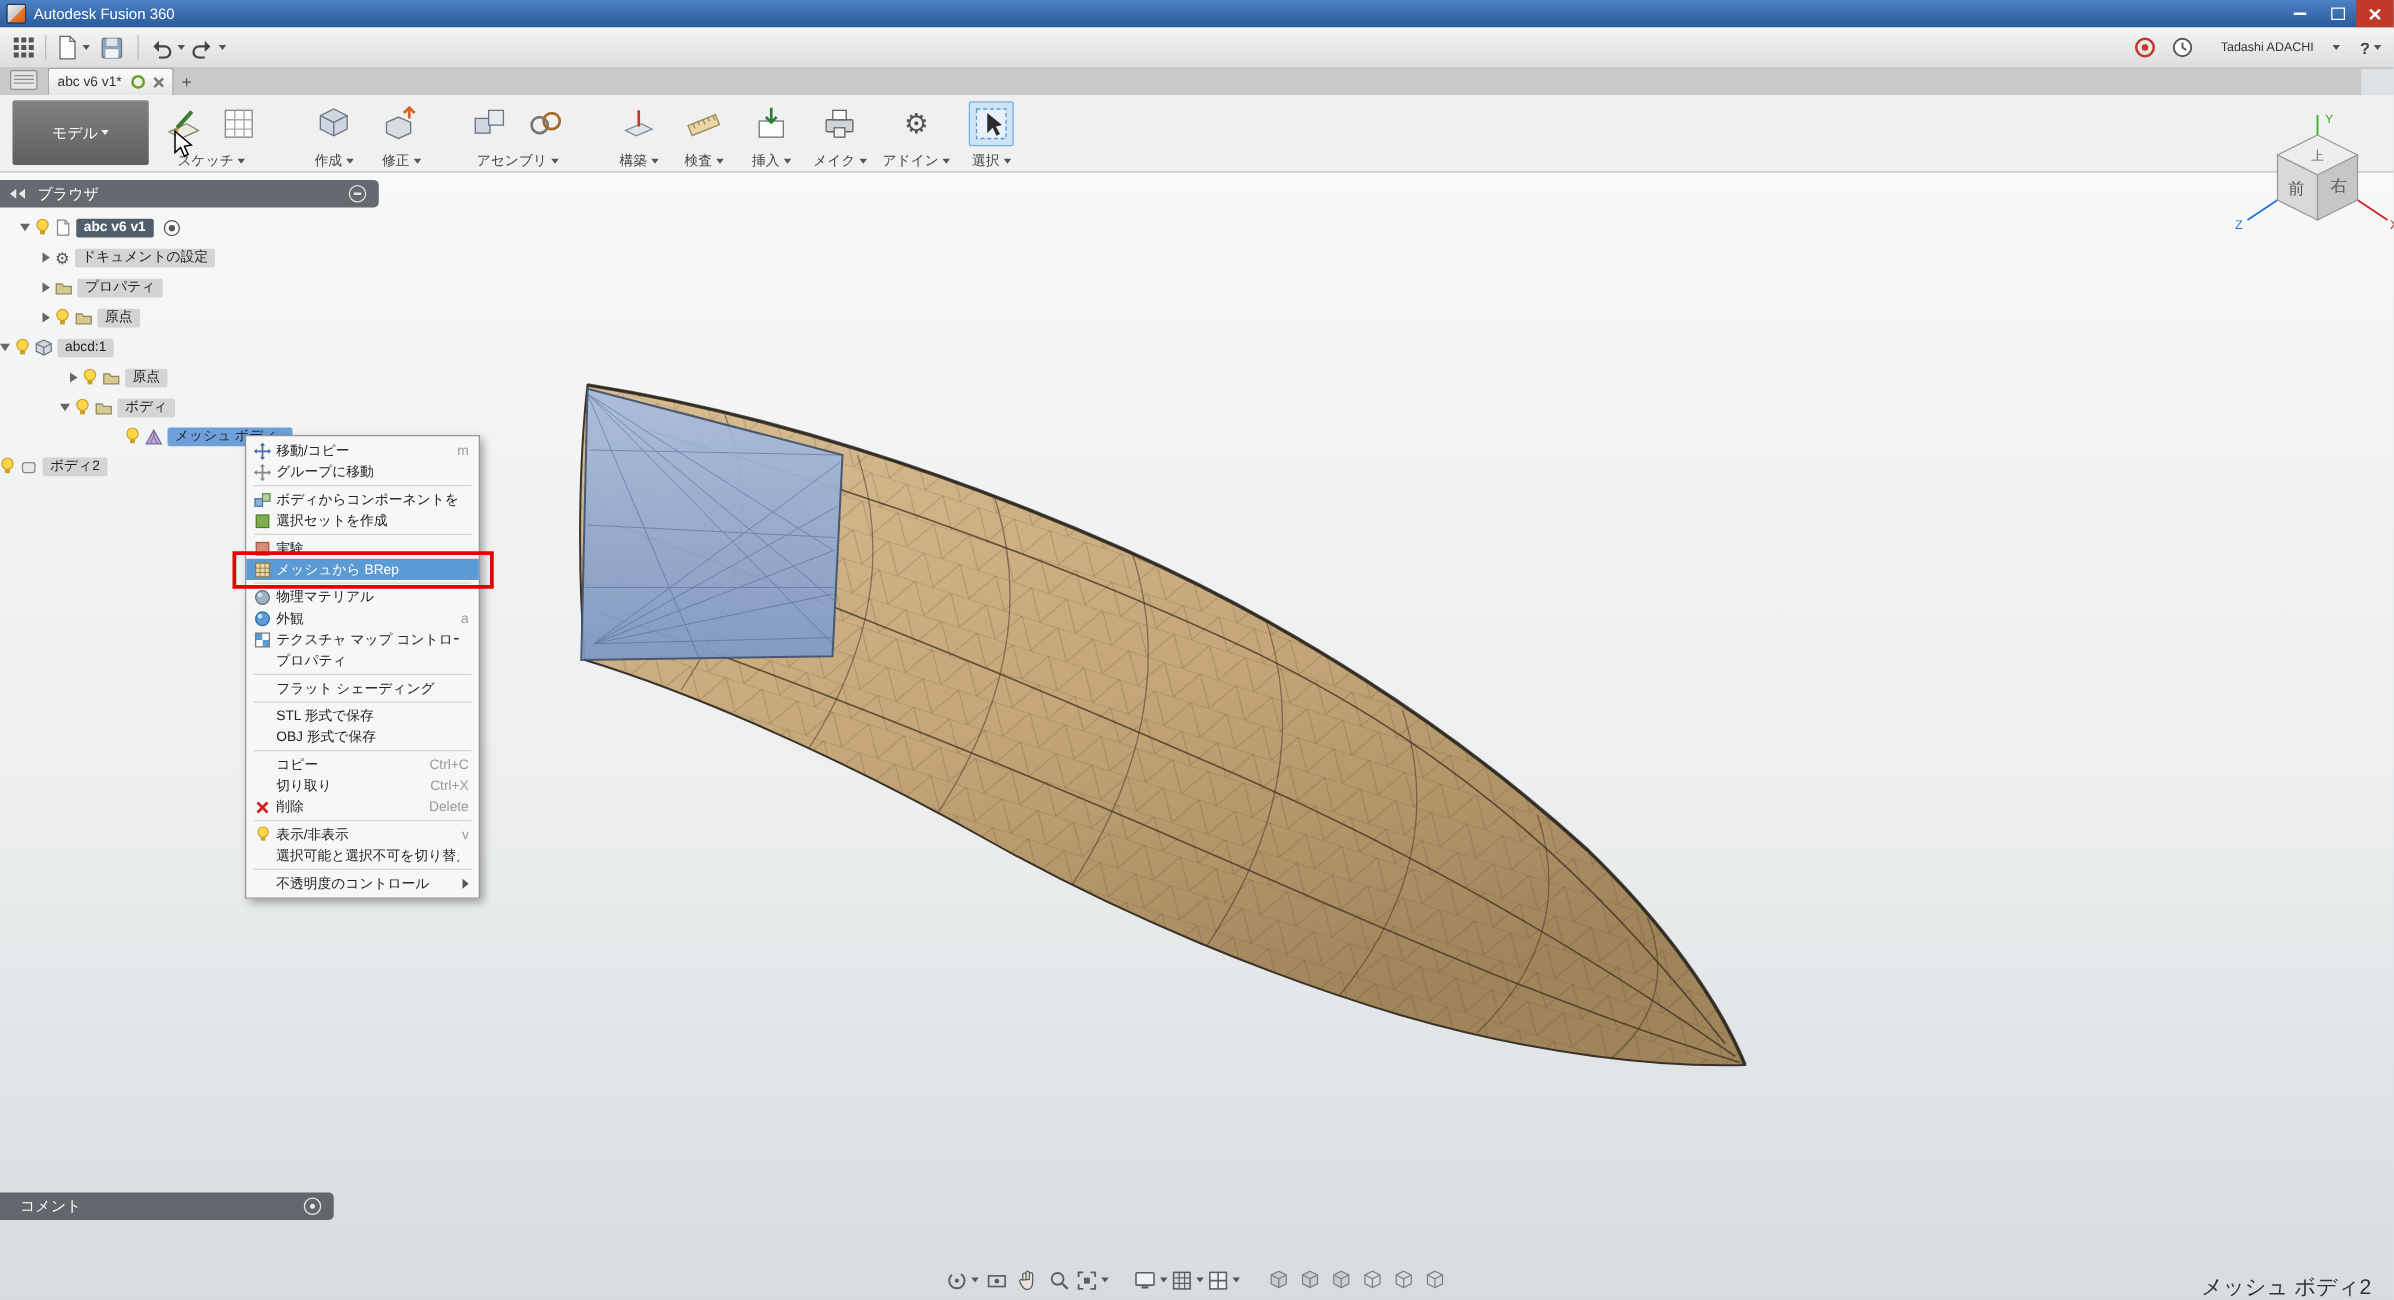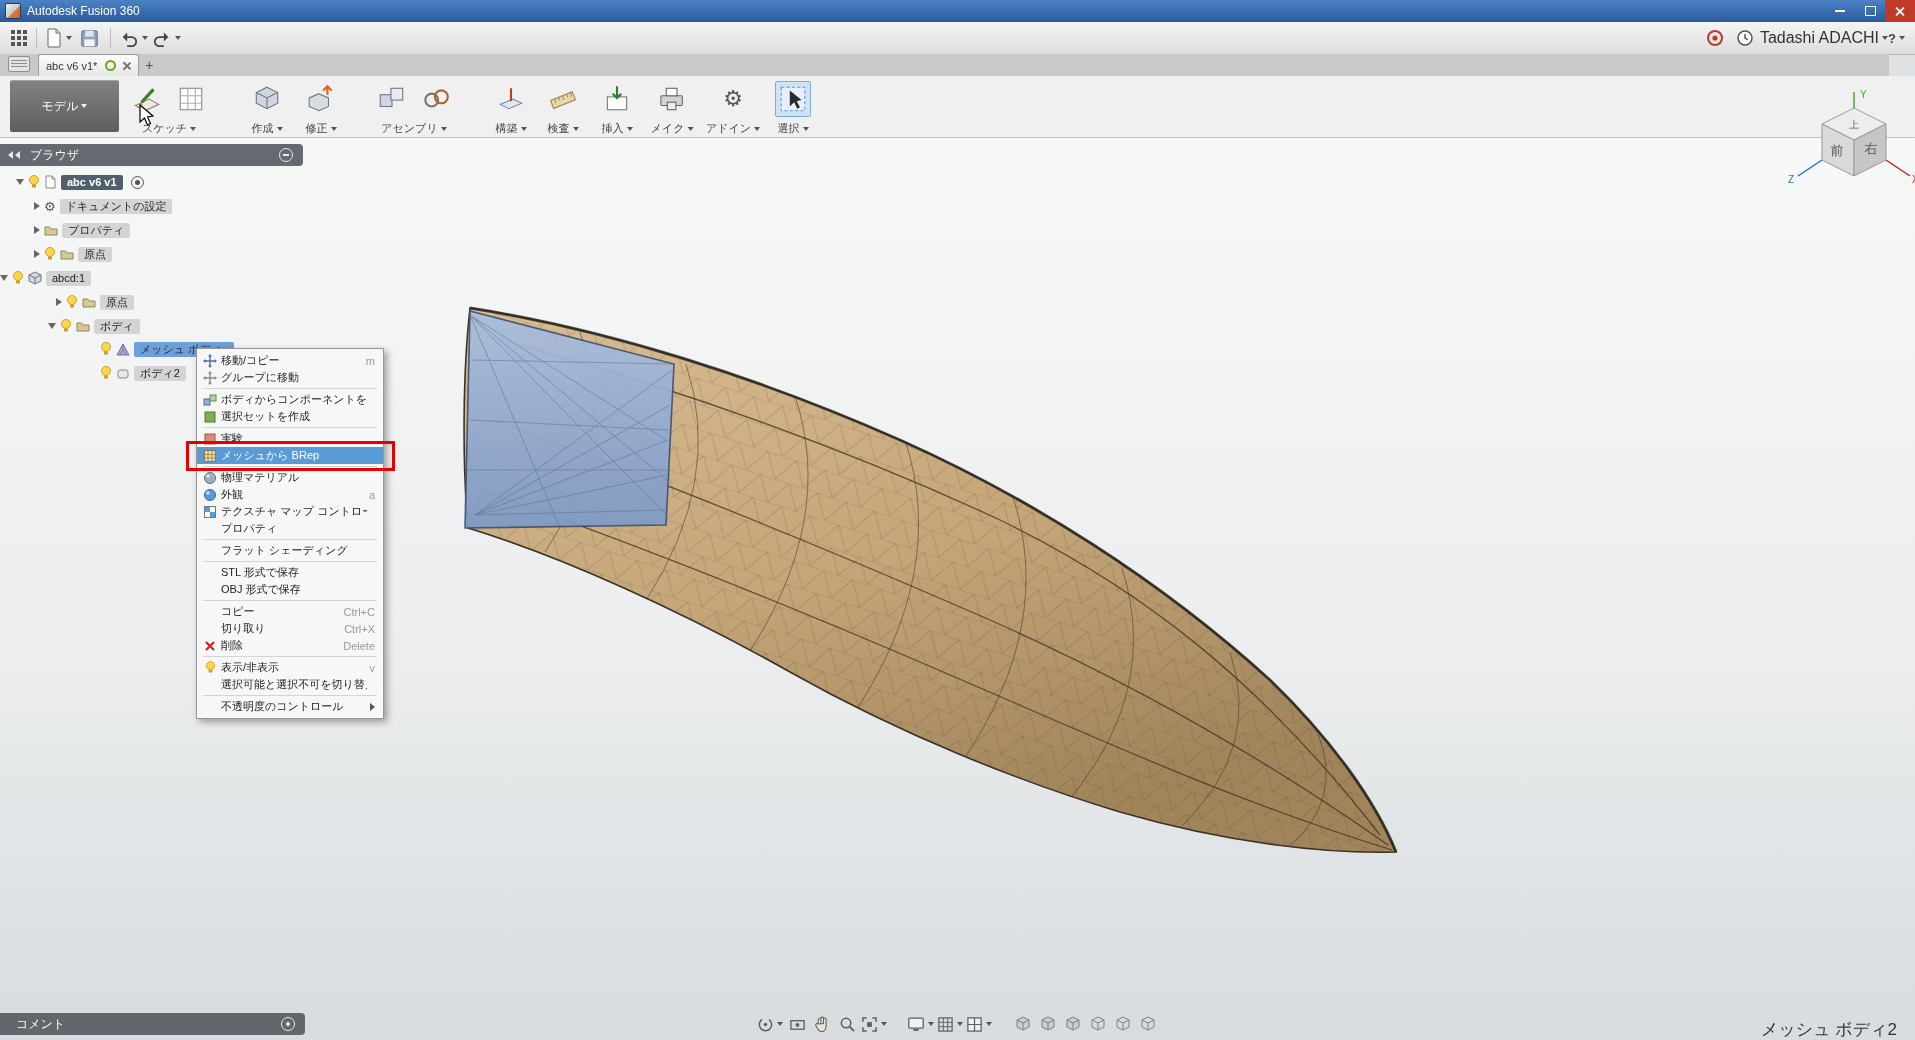--- a/index.html
+++ b/index.html
@@ -33,21 +33,21 @@
   .qat{left:0;top:22px;width:1915px;height:32px;
     background:linear-gradient(#f5f5f5,#dddddd);border-bottom:1px solid #b5b5b5;
     display:flex;align-items:center;}
   .qbtn{height:26px;min-width:26px;margin:0 2px;display:flex;align-items:center;justify-content:center;border-radius:2px;}
   .qsep{width:1px;height:20px;background:#bdbdbd;margin:0 6px;}
   .grid9{display:grid;grid-template-columns:repeat(3,4px);grid-template-rows:repeat(3,4px);gap:2px;margin-left:8px;}
   .grid9 span{background:#555;width:4px;height:4px;}
   .caret{display:inline-block;width:0;height:0;border-left:3px solid transparent;border-right:3px solid transparent;border-top:4px solid #555;margin-left:3px;vertical-align:middle;}
   .caret.light{border-top-color:#eee;}
   .qat-right{margin-left:auto;display:flex;align-items:center;margin-right:10px;}
-  .user-btn{font-size:16px;color:#333;margin:0 0;display:flex;align-items:center;}
+  .user-btn{font-size:10px;color:#333;margin:0 16px;display:flex;align-items:center;gap:12px;}
   .help-btn{font-size:13px;font-weight:bold;color:#444;display:flex;align-items:center;}
 
   
   .tabbar{left:0;top:54px;width:1889px;height:22px;background:#c9c9c9;border-bottom:1px solid #9c9c9c;display:flex;align-items:center;}
   .dp-toggle{width:22px;height:16px;margin:0 8px 3px 8px;border:1px solid #8f8f8f;border-radius:2px;background:#e4e4e4;display:flex;flex-direction:column;justify-content:space-evenly;padding:1px 2px;box-sizing:border-box;}
   .dp-toggle i{display:block;height:1px;background:#8f8f8f;}
   .tab{height:21px;display:flex;align-items:center;background:linear-gradient(#fdfdfd,#e6e6e6);
     border:1px solid #9c9c9c;border-bottom:none;border-radius:3px 3px 0 0;padding:0 7px;font-size:11px;color:#333;}
   .sync-dot{width:7px;height:7px;border:2px solid #6aa51f;border-radius:50%;margin:0 6px 0 8px;}
   .tab-close{position:relative;width:9px;height:9px;}
@@ -98,21 +98,21 @@
   .ci .mico{width:16px;min-width:16px;height:14px;display:flex;align-items:center;justify-content:center;margin-right:3px;}
   .ci .lbl{flex:1;overflow:hidden;}
   .ci .sc{color:#999;margin-left:8px;}
   .ci.hl{background:#5b9bd5;color:#fff;}
   .ci.hl .sc{color:#e8f0f8;}
   .csep{height:1px;background:#d4d4d4;margin:2px 6px;}
   .subarrow{width:0;height:0;border-top:4px solid transparent;border-bottom:4px solid transparent;border-left:5px solid #555;margin-left:8px;}
   .annotation{left:186px;top:441px;width:203px;height:24px;border:3px solid #e60000;pointer-events:none;}
 
   
-  .comment-bar{left:0;top:1013px;width:305px;height:22px;background:rgba(84,90,97,.9);
+  .comment-bar{left:0;top:954px;width:267px;height:22px;background:rgba(84,90,97,.9);
     border-radius:0 4px 4px 0;display:flex;align-items:center;color:#fff;font-size:12px;padding-left:0;}
   .comment-bar .txt{margin-left:16px;}
   .circle-dot{margin-left:auto;margin-right:10px;width:12px;height:12px;border:1.5px solid #e8e8e8;border-radius:50%;display:flex;align-items:center;justify-content:center;}
   .circle-dot i{width:4px;height:4px;border-radius:50%;background:#e8e8e8;display:block;}
   .navbar{left:757px;top:1011px;height:26px;display:flex;align-items:center;gap:3px;}
   .nbtn{height:24px;min-width:22px;display:flex;align-items:center;justify-content:center;border-radius:2px;}
   .ngap{width:14px;}
   .sel-status{right:18px;top:1018px;font-size:17px;color:#333;}
 
   
@@ -524,21 +524,21 @@
       <circle cx="6" cy="5" r="4.5" fill="#ffd54a" stroke="#c9a227"></circle>
       <rect x="4" y="9.5" width="4" height="3" fill="#c9a227"></rect>
     </svg>
   <svg width="14" height="13" viewBox="0 0 14 13">
       <path d="M7 1 L13 12 H1 Z" fill="#b8a8d0" stroke="#7a68a0"></path>
       <path d="M4 12 L7 6 L10 12 M7 1 L7 6" fill="none" stroke="#7a68a0" stroke-width="0.8"></path>
     </svg>
   <span class="chip sel">メッシュ ボディ..</span>
 </div>
 
-<div class="abs trow" style="left:0;top:362px;padding-left:100px">
+<div class="abs trow" style="left:0;top:362px;">
   <svg width="12" height="14" viewBox="0 0 12 14">
       <circle cx="6" cy="5" r="4.5" fill="#ffd54a" stroke="#c9a227"></circle>
       <rect x="4" y="9.5" width="4" height="3" fill="#c9a227"></rect>
     </svg>
   <svg width="14" height="13" viewBox="0 0 14 13">
       <rect x="2" y="3" width="10" height="8" rx="2" fill="#e8e8e8" stroke="#888"></rect>
     </svg>
   <span class="chip">ボディ2</span>
 </div>
 

